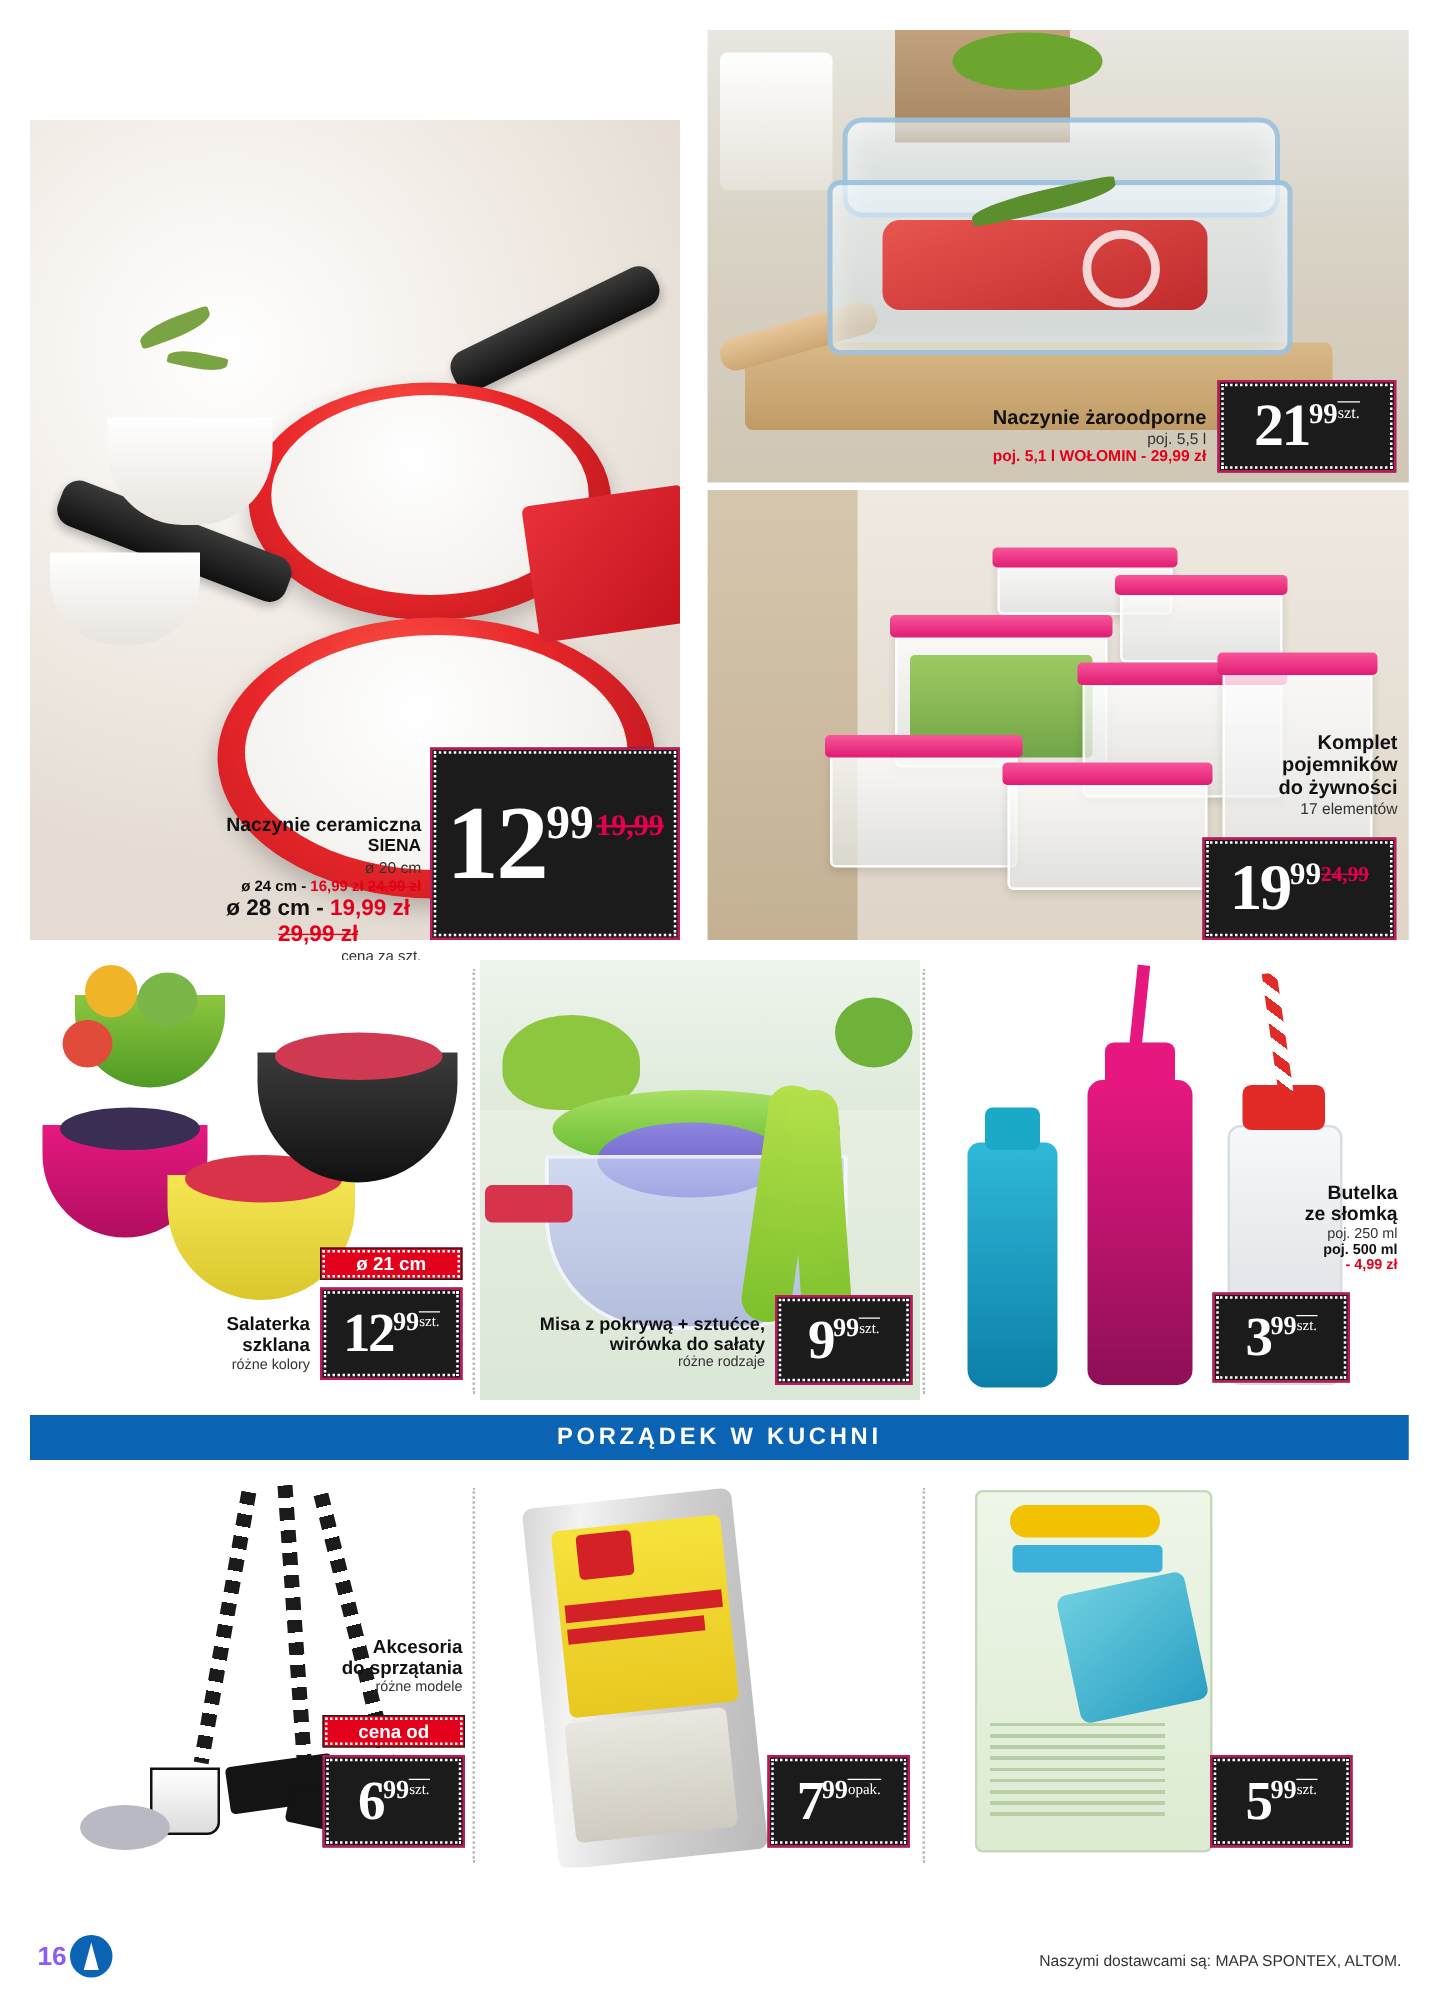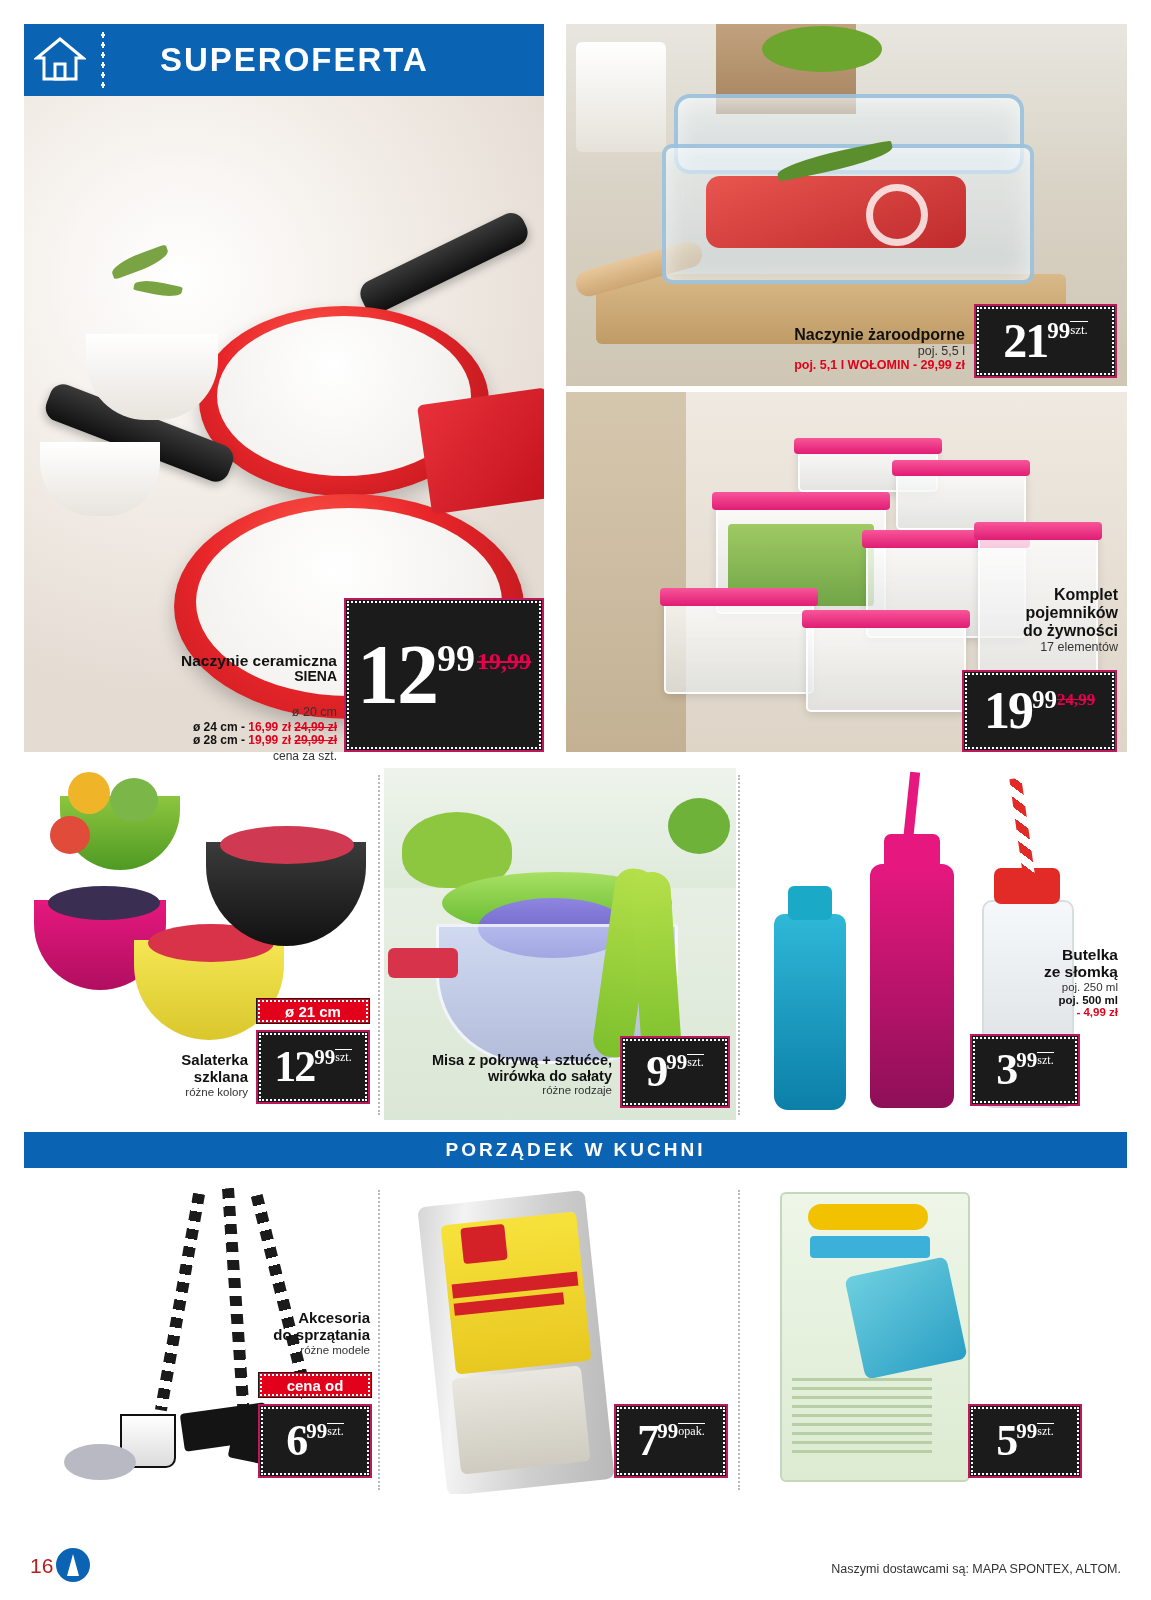--- a/index.html
+++ b/index.html
@@ -236,21 +236,21 @@
 
   .divider-v {
     position: absolute;
     border-left: 2px dotted #b9b9b9;
   }
 
   
   .pagenum {
     position: absolute;
     left: 30px; bottom: 22px;
-    font-size: 21px; font-weight: 400; color: #b91c1c;
+    font-size: 21px; font-weight: 700; color: #8b5cf6;
   }
   .carrefour-logo {
     position: absolute;
     left: 56px; bottom: 18px;
     width: 34px; height: 34px;
     border-radius: 50%;
     background: #0b63b4;
   }
   .carrefour-logo:after {
     content: "";
@@ -277,23 +277,20 @@
     border: 1px solid #1b1b1b;
     outline: 2px dotted #fff;
     outline-offset: -4px;
   }
 </style>
 </head>
 <body>
 
 <div class="page">
 
-  <div class="banner">
-    <div class="banner-title">SUPEROFERTA</div>
-  </div>
   <svg class="house-icon" viewBox="0 0 52 50">
     <path d="M26 5 L49 24 L42 24 L42 45 L10 45 L10 24 L3 24 Z" fill="none" stroke="#ffffff" stroke-width="3"></path>
     <rect x="21" y="30" width="10" height="15" fill="none" stroke="#ffffff" stroke-width="3"></rect>
   </svg>
   <div class="dots-col"></div>
 
   <div class="photo photo-pan">
 
     <div class="pan-handle" style="left:330px; top:150px; width:180px; height:34px; transform:rotate(-26deg);"></div>
     <div class="pan-body" style="left:175px; top:210px; width:290px; height:190px;"></div>
@@ -316,25 +313,25 @@
       <div class="price-col" style="margin-top:6px;">
         <span class="price-dec" style="font-size:38px;">99</span>
         <span class="old-price" style="position:static; font-size:24px; margin-top:10px; margin-left:2px;">19,99</span>
       </div>
     </div>
   </div>
 
   <div class="prod-name" style="left:172px; top:652px; width:165px; text-align:right; font-size:15.5px;">
     <div>Naczynie ceramiczna</div>
     <div style="font-size:14px;">SIENA</div>
-    <div class="prod-sub" style="font-size:12.5px; font-weight:400; margin-top:20px;">ø 20 cm</div>
+    <div class="prod-sub" style="font-size:12.5px; font-weight:400; margin-top:2px;">ø 20 cm</div>
     <div style="font-size:12px; margin-top:2px;">
       <span>ø 24 cm - </span><span class="prod-red">16,99 zł </span><span class="prod-red strike-red">24,99 zł</span>
     </div>
-    <div style="font-size:12px;">
+    <div style="font-size:18px;text-align:center;">
       <span>ø 28 cm - </span><span class="prod-red">19,99 zł </span><span class="prod-red strike-red">29,99 zł</span>
     </div>
     <div class="prod-sub" style="font-size:12px; font-weight:400; margin-top:2px;">cena za szt.</div>
   </div>
 
   <div class="photo photo-dish">
     <div class="board" style="left:30px; top:250px; width:470px; height:70px;"></div>
     <div style="position:absolute; left:8px; top:232px; width:130px; height:26px; background:linear-gradient(180deg,#e7c79a,#cda673); border-radius:13px; transform:rotate(-16deg);"></div>
     <div style="position:absolute; left:10px; top:18px; width:90px; height:110px; background:linear-gradient(180deg,#ffffff,#e6e2da); border-radius:6px;"></div>
     <div style="position:absolute; left:150px; top:0px; width:140px; height:90px; background:linear-gradient(180deg,#c2a27e,#a5835f);"></div>

